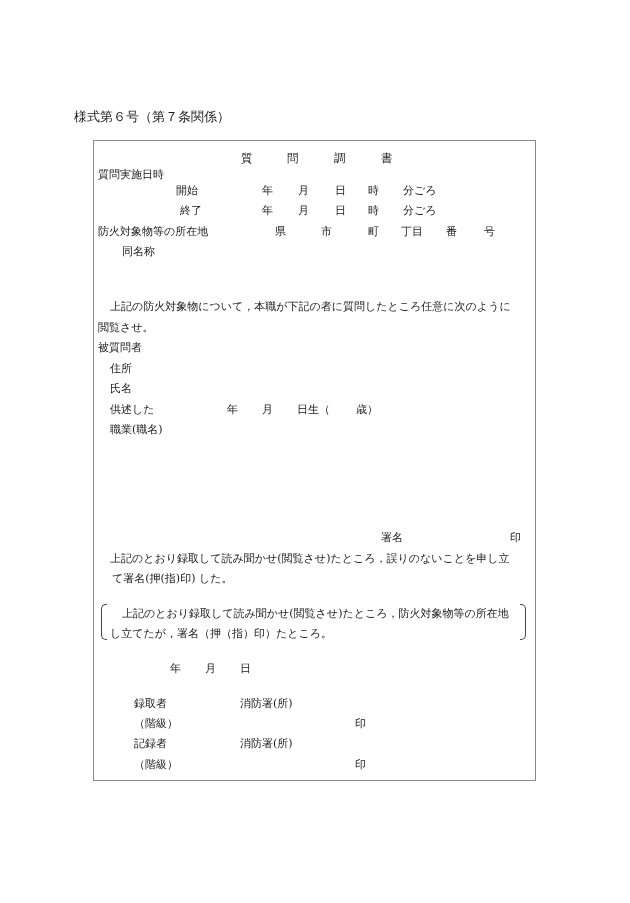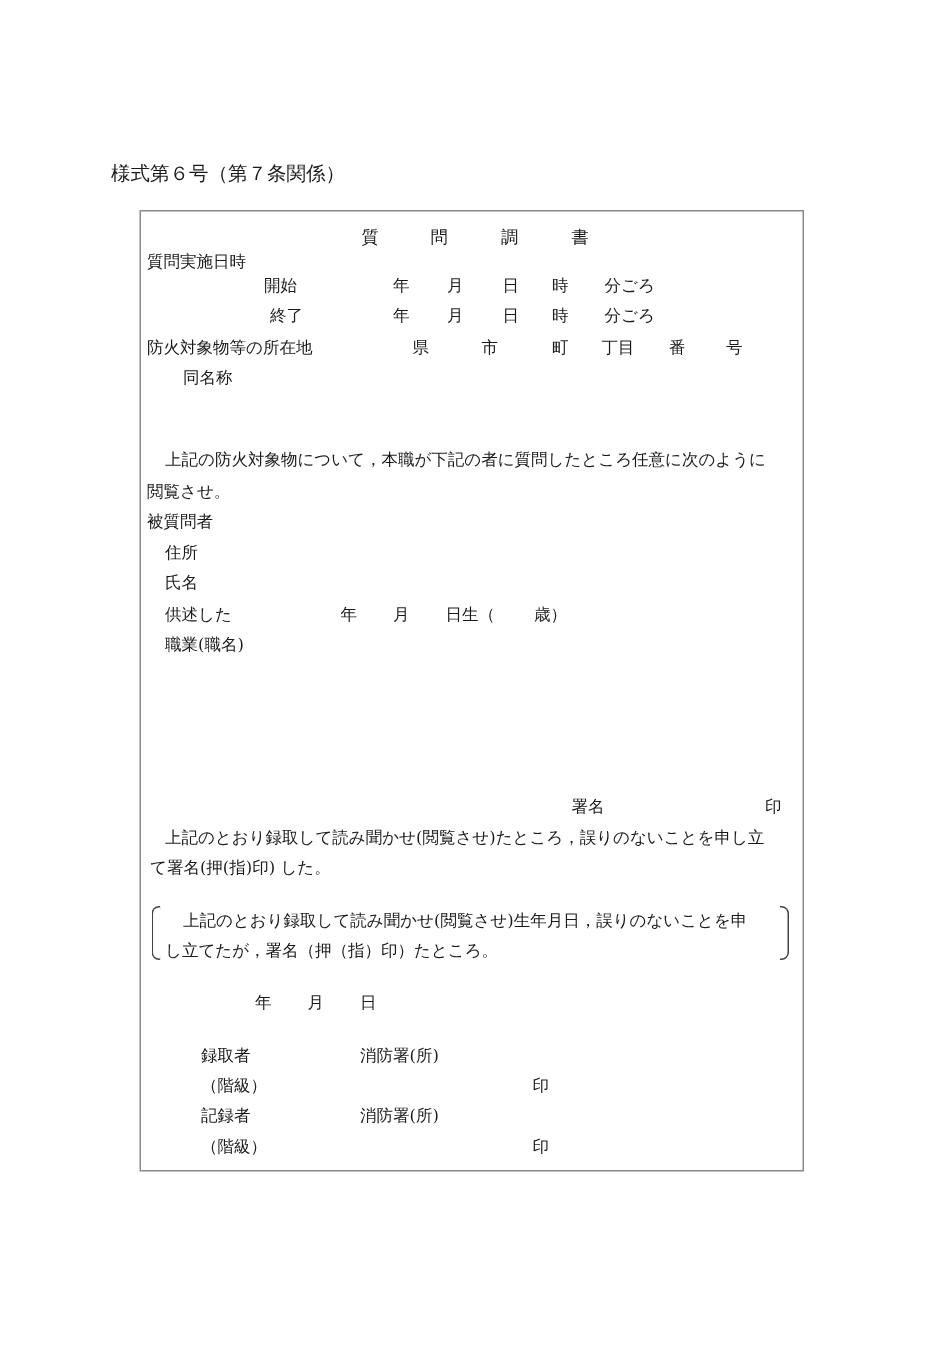--- a/index.html
+++ b/index.html
@@ -79,25 +79,25 @@
   <span class="abs row" style="left:262px;top:403px">月</span>
   <span class="abs row" style="left:297px;top:403px">日生（</span>
   <span class="abs row" style="left:356px;top:403px">歳）</span>
 </div>
 <span class="abs row" style="left:110px;top:423px">職業(職名)</span>
 
 <span class="abs row" style="left:381px;top:531px">署名</span>
 <span class="abs row" style="left:510px;top:531px">印</span>
 
 <span class="abs row" style="left:110px;top:552px">上記のとおり録取して読み聞かせ(閲覧させ)たところ，誤りのないことを申し立</span>
-<span class="abs row" style="left:100px;top:572px">て署名(押(指)印) した。</span>
+<span class="abs row" style="left:112px;top:572px">て署名(押(指)印) した。</span>
 
 <div class="bracket left"></div>
 <div class="bracket right"></div>
-<span class="abs row" style="left:122px;top:607px">上記のとおり録取して読み聞かせ(閲覧させ)生年月日，誤りのないことを申</span>
+<span class="abs row" style="left:122px;top:607px">上記のとおり録取して読み聞かせ(閲覧させ)たところ，防火対象物等の所在地</span>
 <span class="abs row" style="left:110px;top:627px">し立てたが，署名（押（指）印）たところ。</span>
 
 <div>
   <span class="abs row" style="left:170px;top:662px">年</span>
   <span class="abs row" style="left:205px;top:662px">月</span>
   <span class="abs row" style="left:240px;top:662px">日</span>
 </div>
 
 <div>
   <span class="abs row" style="left:134px;top:697px">録取者</span>

